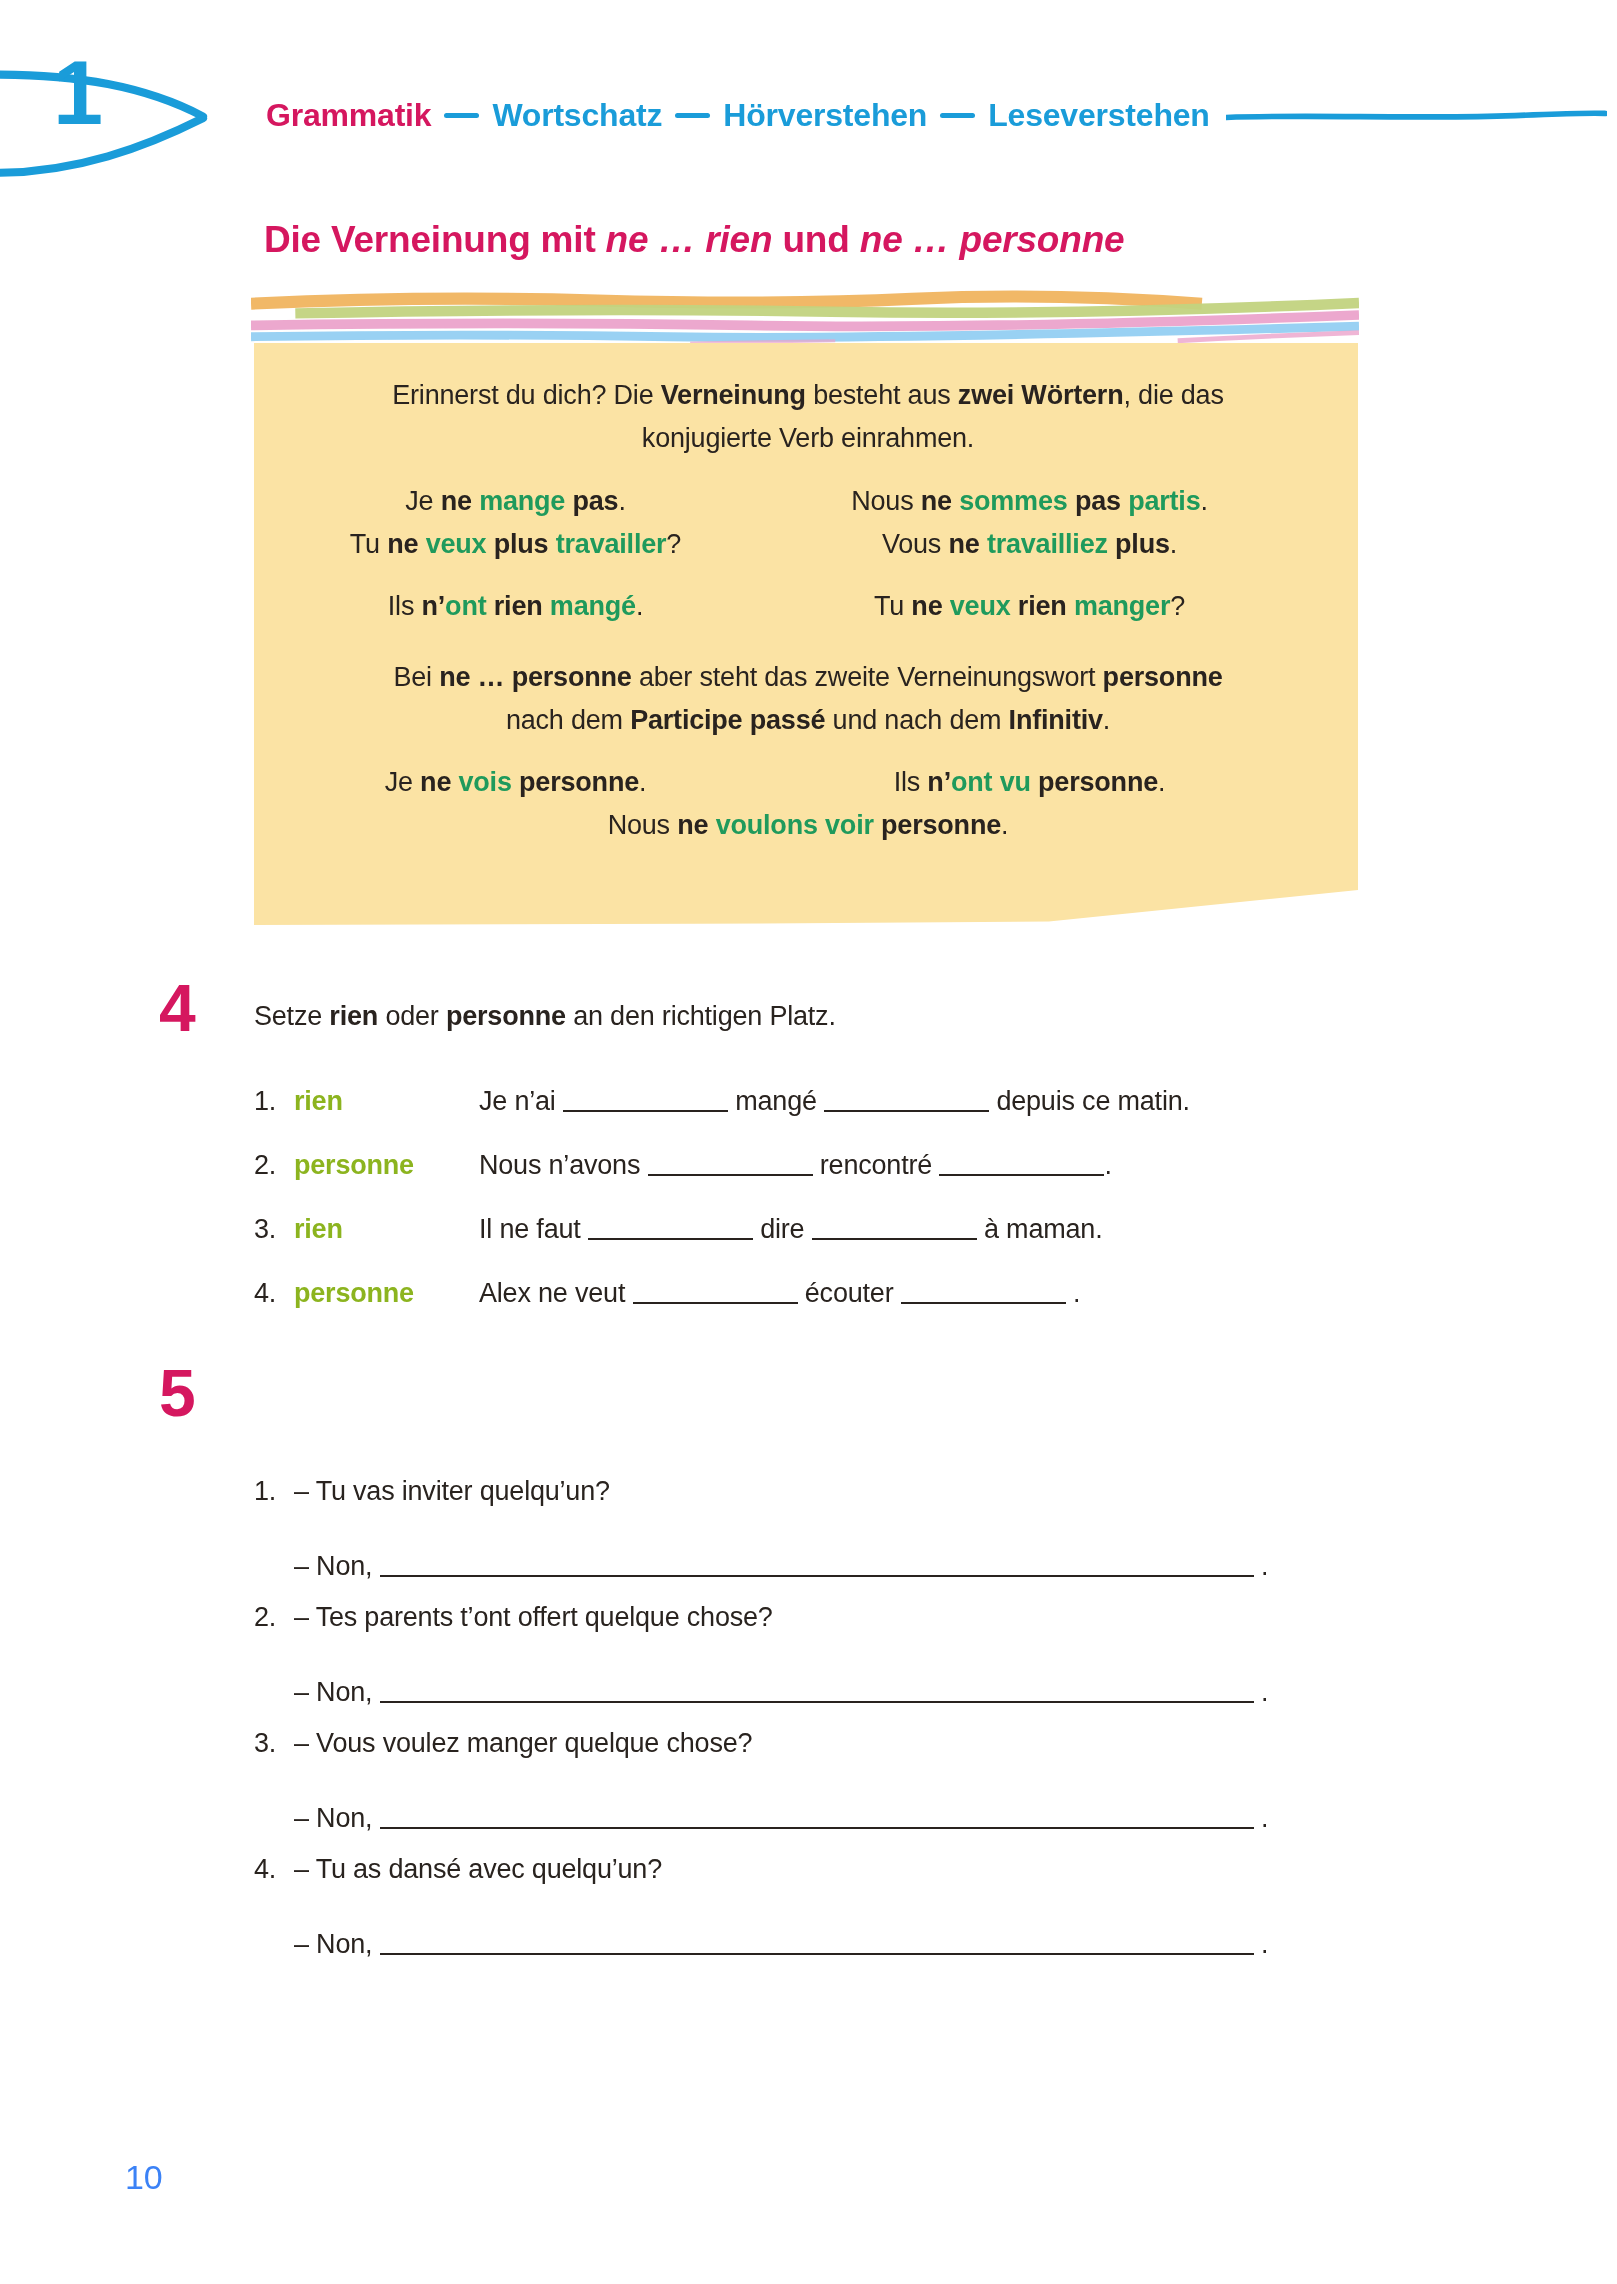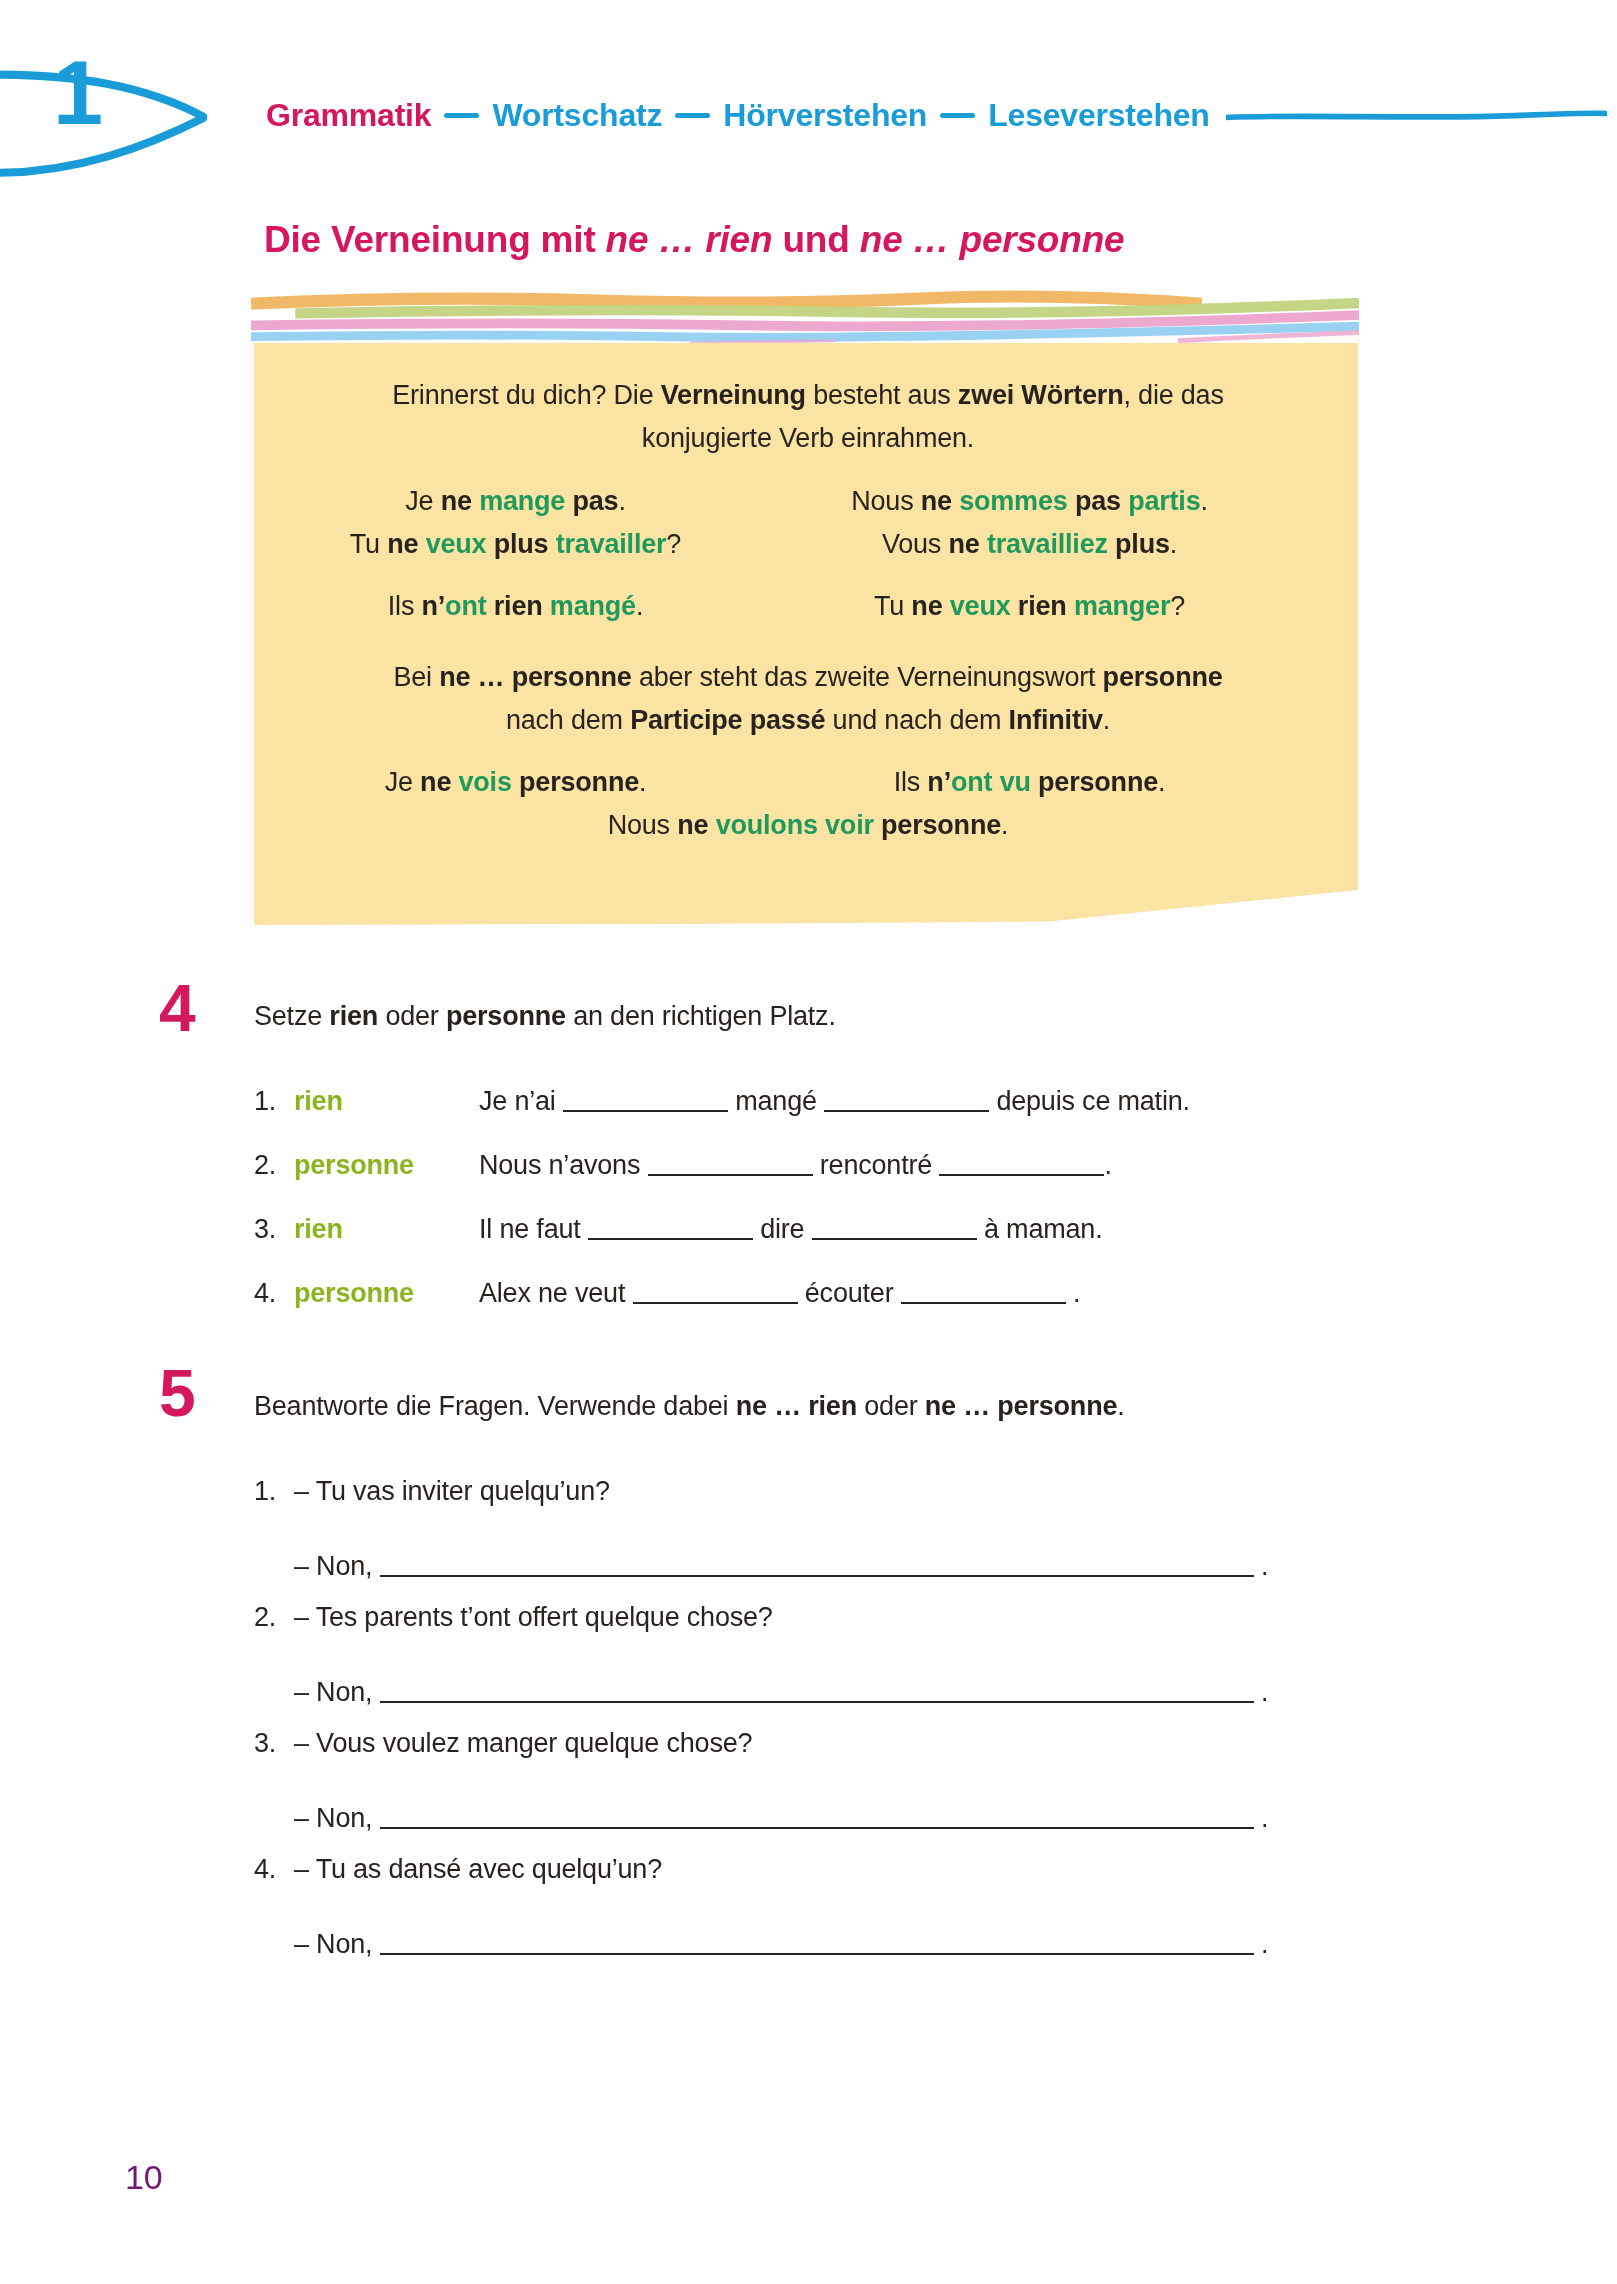--- a/index.html
+++ b/index.html
@@ -83,21 +83,21 @@
   .ex4-items{
     position:absolute;left:254px;top:1086px;width:1112px;
     display:grid;grid-template-columns:40px 185px 1fr;grid-auto-rows:64px;
     font-size:27px;align-items:start;
   }
   .answer-word{font-weight:700;color:var(--answer_green);}
   .ex5-items{position:absolute;left:254px;top:1476px;width:1112px;font-size:27px;}
   .ex5-item{display:grid;grid-template-columns:40px 1fr;height:126px;align-items:start;}
   .ex5-answer{grid-column:2;margin-top:24px;}
   
-  .page-number{position:absolute;left:125px;top:2158px;font-size:34px;color:#701a75;}
+  .page-number{position:absolute;left:125px;top:2158px;font-size:34px;color:#3b82f6;}
 </style>
 </head>
 <body>
 
 <div class="page">
 
   <svg class="badge-curve" viewBox="0 0 330 185" fill="none">
     <path d="M -6 38 C 95 38 180 52 252 90" stroke="#1a9cd9" stroke-width="10" stroke-linecap="round"></path>
     <path d="M -6 160 C 95 160 180 128 252 92" stroke="#1a9cd9" stroke-width="10" stroke-linecap="round"></path>
   </svg>
@@ -167,21 +167,20 @@
     <span>3.</span>
     <span class="answer-word">rien</span>
     <span><span class="seg-n">Il ne faut </span><span class="seg-bl"></span><span class="seg-n"> dire </span><span class="seg-bl"></span><span class="seg-n"> à maman.</span></span>
 
     <span>4.</span>
     <span class="answer-word">personne</span>
     <span><span class="seg-n">Alex ne veut </span><span class="seg-bl"></span><span class="seg-n"> écouter </span><span class="seg-bl"></span><span class="seg-n"> .</span></span>
   </div>
 
   <div class="ex-number" id="ex5-number">5</div>
-  <p class="ex-task" id="ex5-task"><span class="seg-n">Beantworte die Fragen. Verwende dabei </span><span class="seg-b">ne … rien</span><span class="seg-n"> oder </span><span class="seg-b">ne … personne</span><span class="seg-n">.</span></p>
 
   <div class="ex5-items">
     <div class="ex5-item">
       <span>1.</span>
       <span>– Tu vas inviter quelqu’un?</span>
       <span class="ex5-answer"><span class="seg-n">– Non, </span><span class="seg-bll"></span><span class="seg-n"> .</span></span>
     </div>
     <div class="ex5-item">
       <span>2.</span>
       <span>– Tes parents t’ont offert quelque chose?</span>

